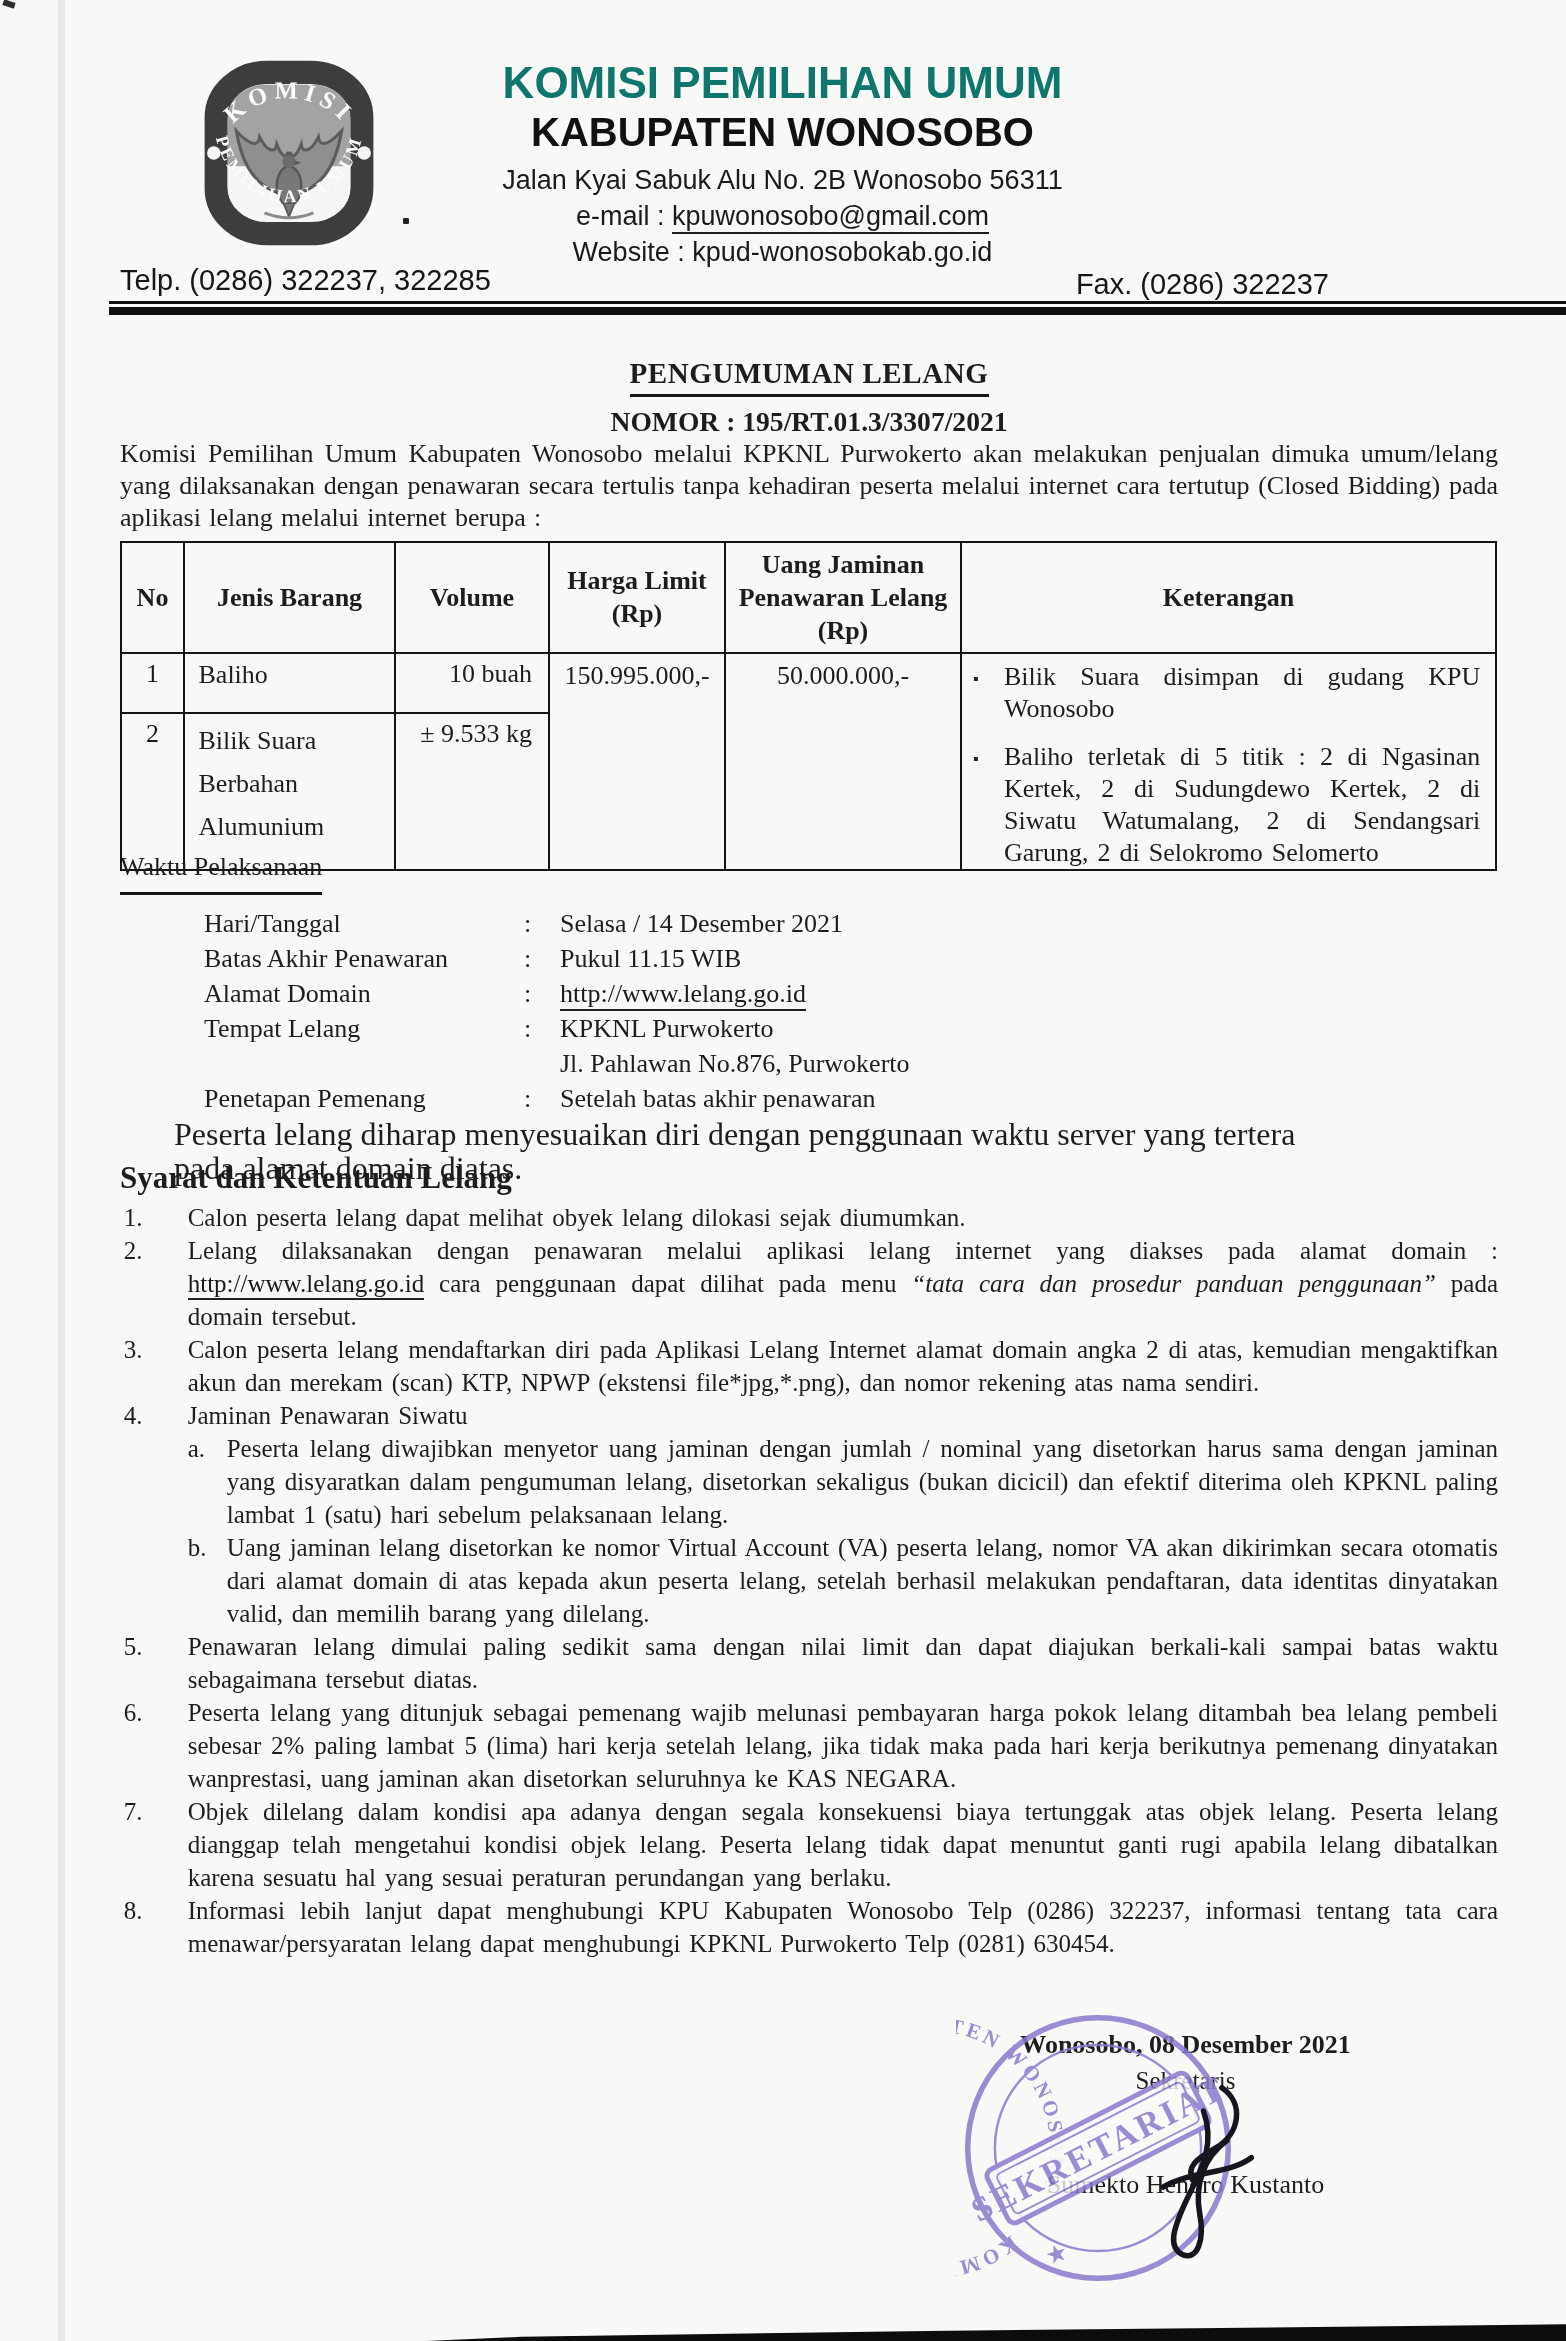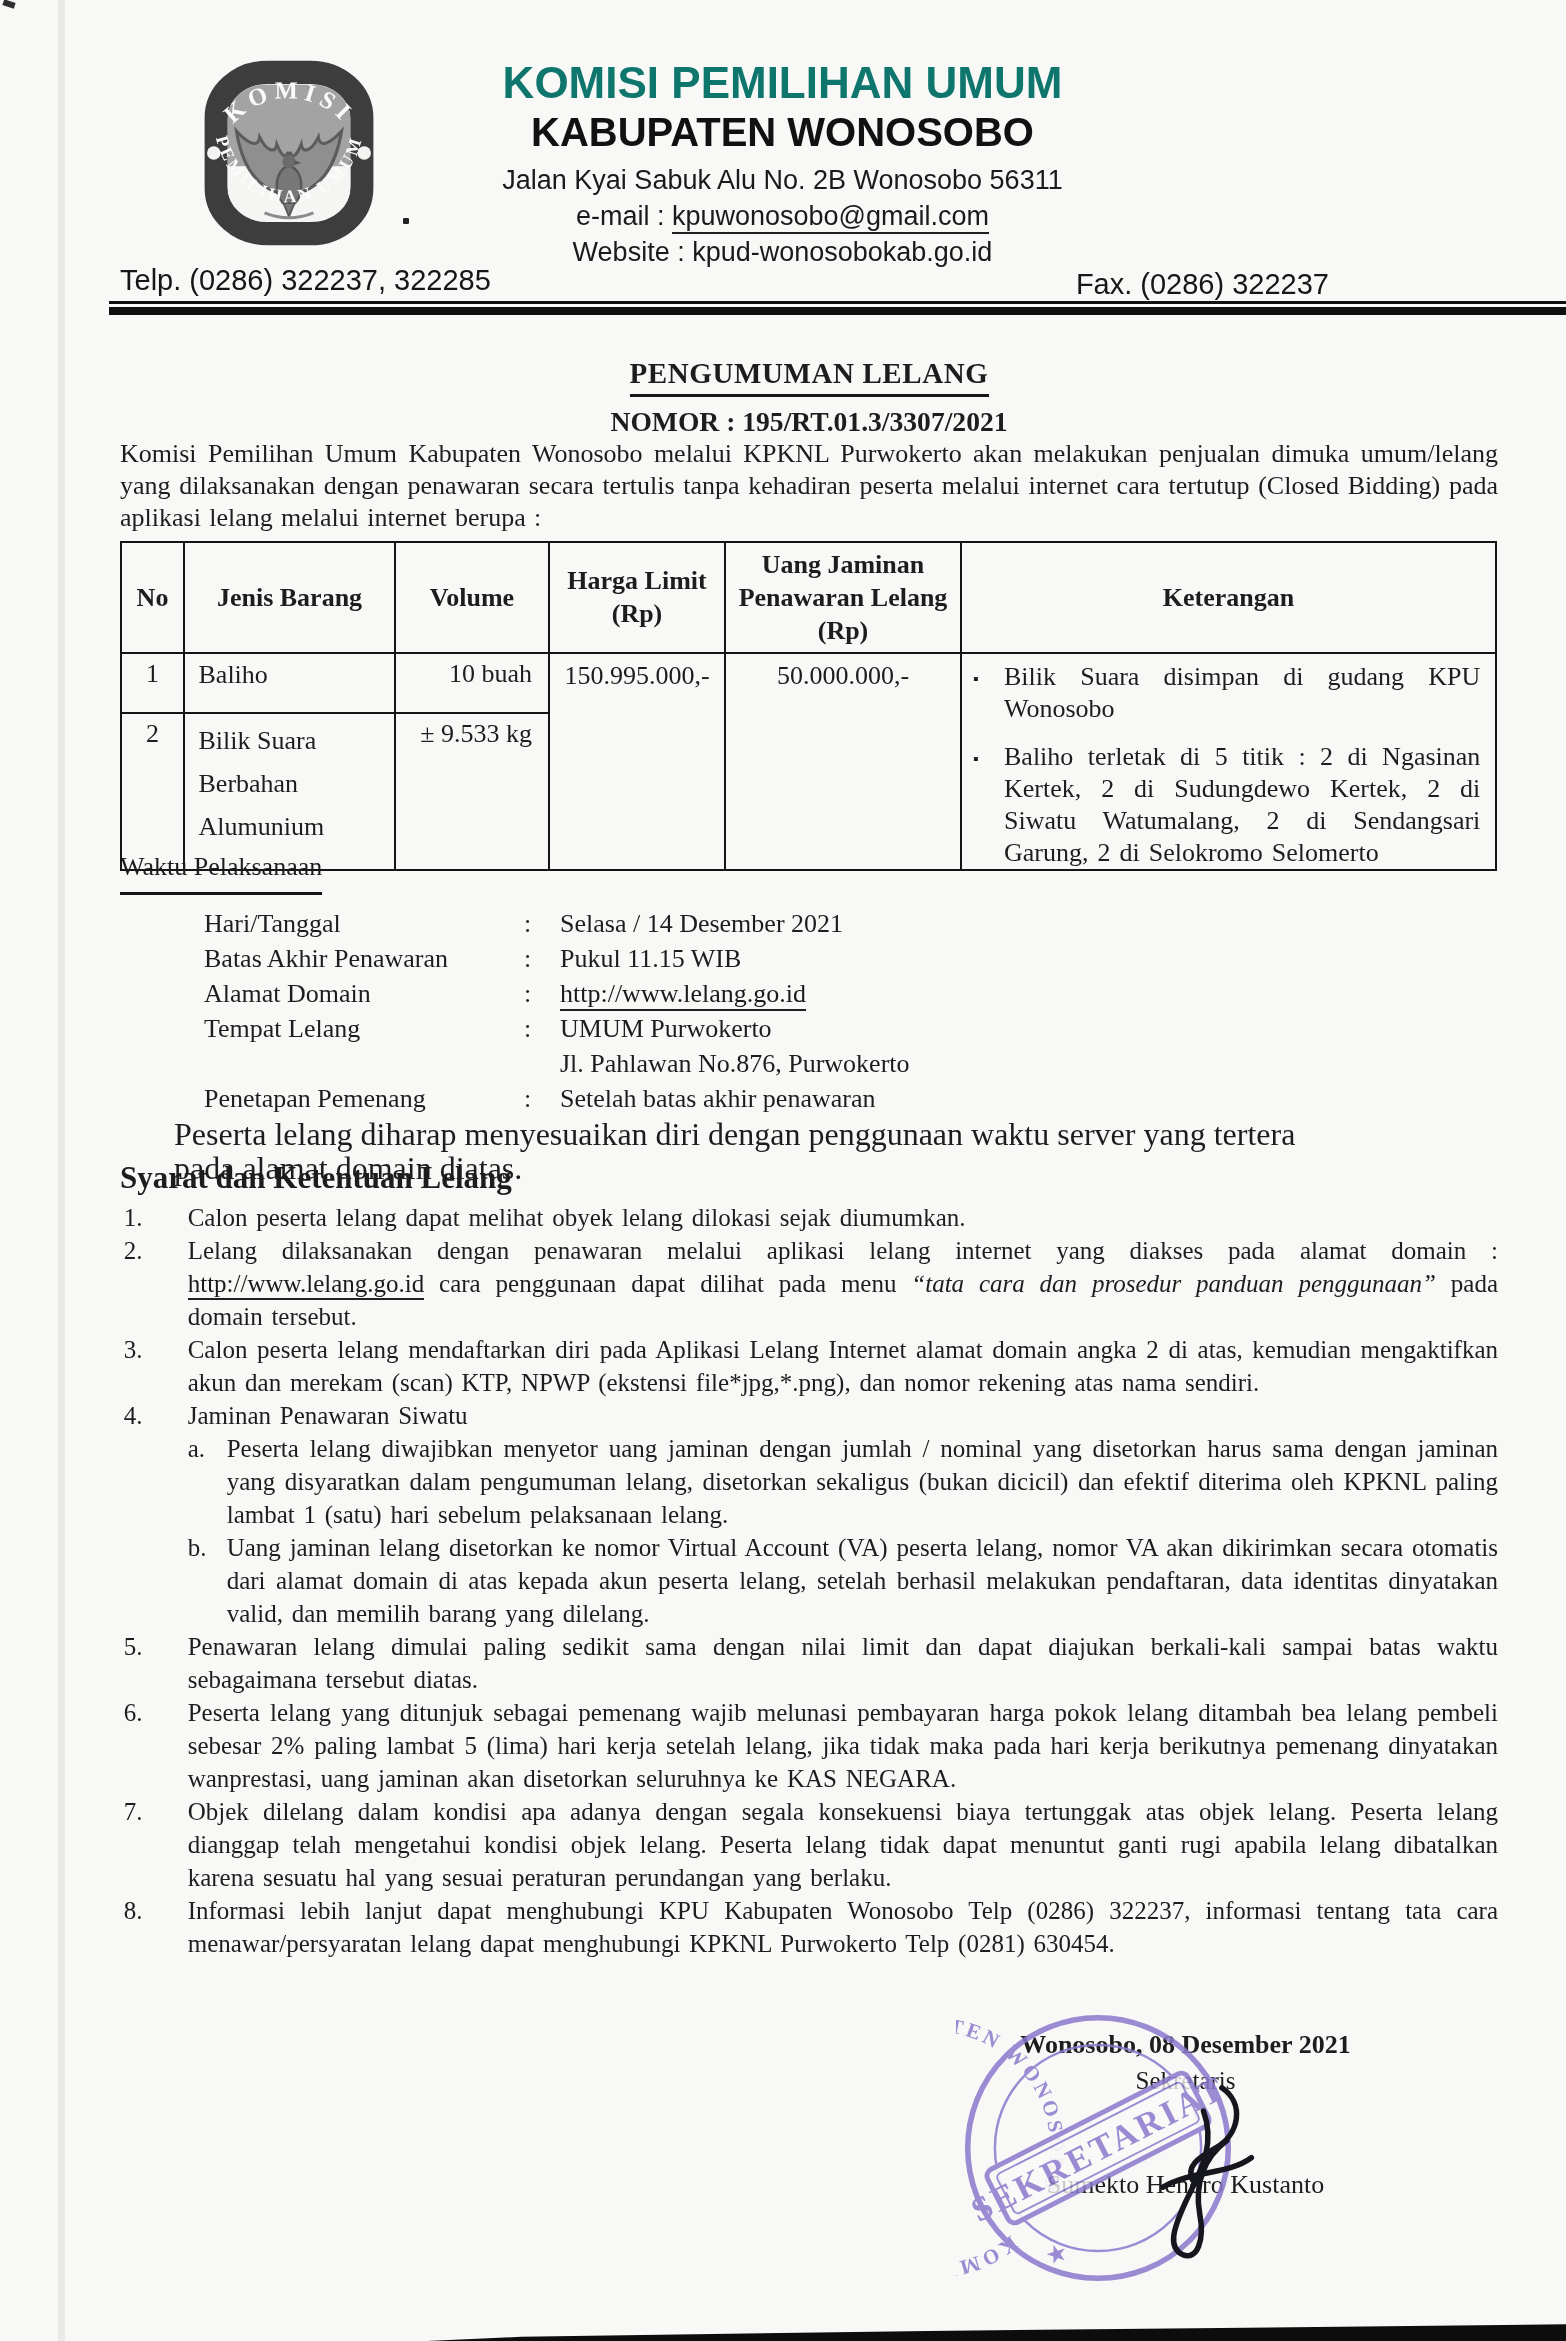--- a/index.html
+++ b/index.html
@@ -223,21 +223,21 @@
           <span class="w-value">Pukul 11.15 WIB</span>
         </div>
         <div class="w-row">
           <span class="w-label">Alamat Domain</span>
           <span class="w-colon">:</span>
           <span class="w-value"><a class="link-ink" href="#">http://www.lelang.go.id</a></span>
         </div>
         <div class="w-row">
           <span class="w-label">Tempat Lelang</span>
           <span class="w-colon">:</span>
-          <span class="w-value">UMUM Purwokerto</span>
+          <span class="w-value">KPKNL Purwokerto</span>
         </div>
         <div class="w-row">
           <span class="w-label"></span>
           <span class="w-colon"></span>
           <span class="w-value">Jl. Pahlawan No.876, Purwokerto</span>
         </div>
         <div class="w-row">
           <span class="w-label">Penetapan Pemenang</span>
           <span class="w-colon">:</span>
           <span class="w-value">Setelah batas akhir penawaran</span>

